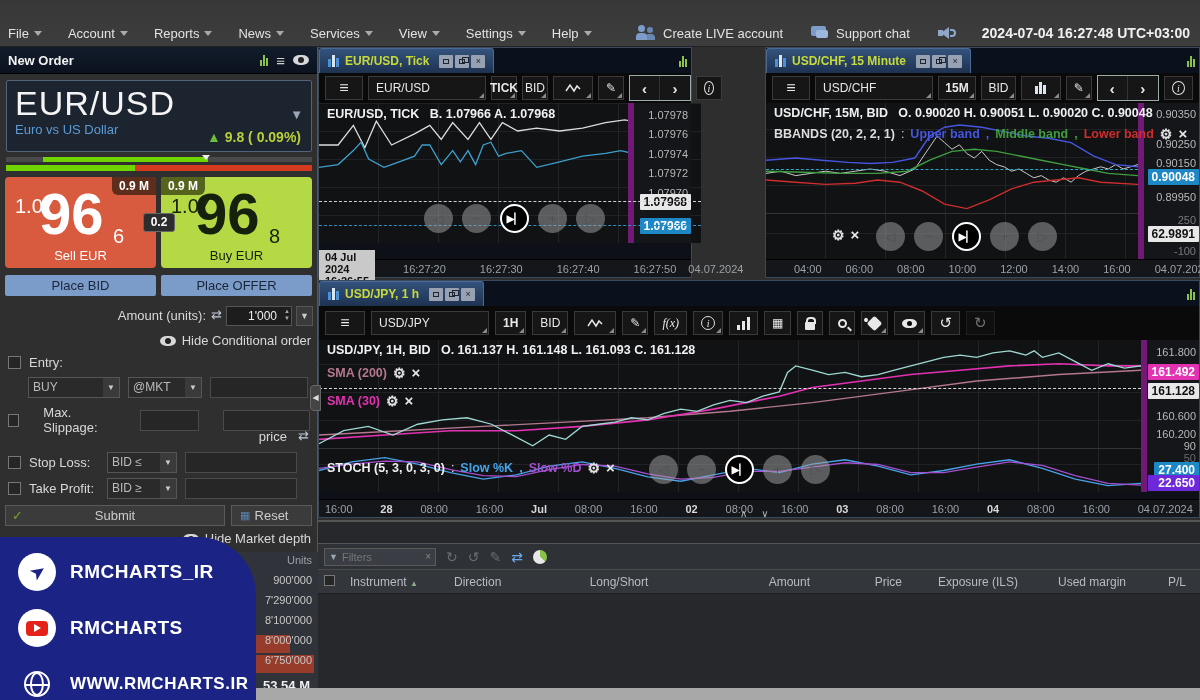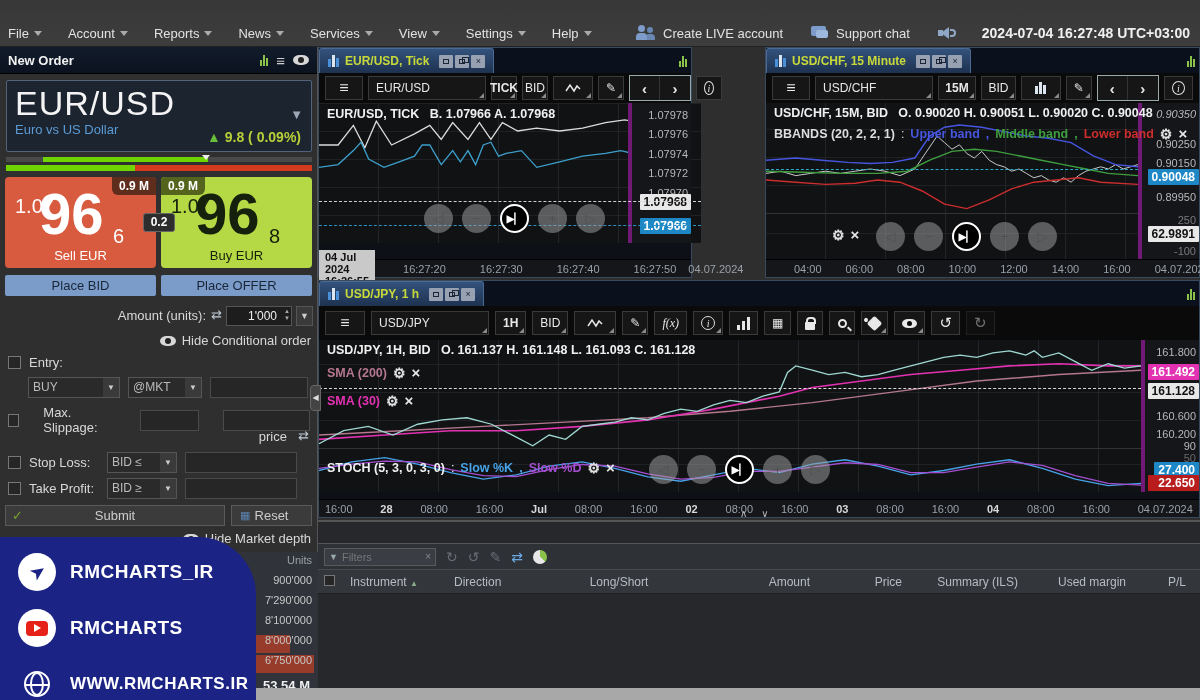--- a/index.html
+++ b/index.html
@@ -162,27 +162,27 @@
   .paint-ic::after { content:""; position:absolute; left:-5px; top:7px; width:4px; height:4px; background:#e8e8e8; border-radius:50%; }
   .bars-ic { display:inline-flex; align-items:flex-end; gap:2px; height:13px; }
   .bars-ic i { width:3px; background:#e8e8e8; }
   .bars-ic .h1{height:5px}.bars-ic .h2{height:9px}.bars-ic .h3{height:13px}
   .dim { opacity:.45; }
 
   .pane { position:absolute; background:#111214;
     background-image:repeating-linear-gradient(90deg, transparent 0 59px, #232427 59px 60px),
                      repeating-linear-gradient(0deg, transparent 0 27px, #202124 27px 28px); }
   .pane svg { position:absolute; left:0; top:0; width:100%; height:100%; }
-  .axis { position:absolute; background:#15161a; border-left:4px solid #701a75; }
+  .axis { position:absolute; background:#15161a; border-left:6px solid #701a75; }
   .axis .al { position:absolute; right:3px; color:#b8b8b8; font-size:11px; }
   .badge { position:absolute; right:0; padding:1px 4px; font-size:12px; font-weight:bold; border-radius:1px; }
   .b-white { background:#e8e8e8; color:#111; }
   .b-blue { background:#1e88c7; color:#fff; }
   .b-mag { background:#e232b2; color:#fff; }
-  .b-pur { background:#b91c1c; color:#fff;padding-left:10px; }
+  .b-pur { background:#6d28d9; color:#fff;padding-left:10px; }
   .timebar { position:absolute; left:0; right:0; height:18px; background:#15161a; border-top:1px solid #000; display:flex; align-items:center; color:#9aa0a8; font-size:11px; }
   .timebar .boxed { background:#c9c9c9; color:#111; padding:1px 6px; font-weight:bold; }
   .legend { position:absolute; left:8px; color:#f0f0f0; font-size:12.5px; font-weight:bold; z-index:4; white-space:nowrap; }
   .ind-row { position:absolute; left:8px; z-index:4; display:flex; gap:6px; align-items:center; font-size:12.5px; font-weight:bold; white-space:nowrap; }
   .gear { color:#e0e0e0; font-size:14px; cursor:pointer; }
   .xic { color:#e8e8e8; font-size:15px; font-weight:bold; cursor:pointer; }
   .dashline { position:absolute; left:0; right:0; border-top:1px dashed; z-index:3; }
   .navc { position:absolute; display:flex; gap:9px; z-index:5; }
   .navc .c { width:29px; height:29px; border-radius:50%; background:rgba(165,165,165,.5); color:rgba(80,80,80,.9); display:flex; align-items:center; justify-content:center; font-size:13px; cursor:pointer; }
   .navc .play { background:#000; border:2px solid #fff; color:#fff; font-size:10px; font-weight:bold; }
@@ -571,21 +571,21 @@
       </div>
       <div class="navc" style="left:110px; top:8px;">
         <span class="c">◁</span>
         <span class="c">−</span>
         <span class="c play">▶▏</span>
         <span class="c">+</span>
         <span class="c">▷</span>
       </div>
     </div>
     <div class="axis" style="right:0; top:55px; width:61px; height:158px;">
-      <span class="al" style="top:3%;font-style:italic;">0.90350</span>
+      <span class="al" style="top:3%;">0.90350</span>
       <span class="al" style="top:22%;">0.90250</span>
       <span class="al" style="top:34%;">0.90150</span>
       <span class="badge b-blue" style="top:42%;">0.90048</span>
       <span class="al" style="top:56%;">0.89950</span>
       <span class="al" style="top:70%; opacity:.6;">250</span>
       <span class="badge b-white" style="top:78%;">62.9891</span>
       <span class="al" style="top:90%; opacity:.6;">-100</span>
     </div>
     <div class="timebar" style="bottom:0; gap:24px; padding-left:28px;">
       <span>04:00</span>
@@ -755,21 +755,21 @@
       <span class="fic blue">⇄</span>
       <span class="donut"></span>
     </div>
     <div id="bheader">
       <span class="col" style="width:26px;"><span class="chk" style="width:11px;height:11px;"></span></span>
       <span class="col" style="width:104px;"><span>Instrument</span> <span style="font-size:8px;color:#8a8">▲</span></span>
       <span class="col" style="width:92px;">Direction</span>
       <span class="col" style="width:158px;text-align:center;">Long/Short</span>
       <span class="col" style="width:118px;text-align:right;">Amount</span>
       <span class="col" style="width:92px;text-align:right;">Price</span>
-      <span class="col" style="width:116px;text-align:right;">Summary (ILS)</span>
+      <span class="col" style="width:116px;text-align:right;">Exposure (ILS)</span>
       <span class="col" style="width:108px;text-align:right;">Used margin</span>
       <span class="col" style="flex:1;text-align:right;padding-right:14px;">P/L</span>
     </div>
     <div id="bbody"></div>
   </div>
 
   <div id="bottom-strip"></div>
 
   <div id="overlay">
     <div class="ov-row" id="ov-r1">

